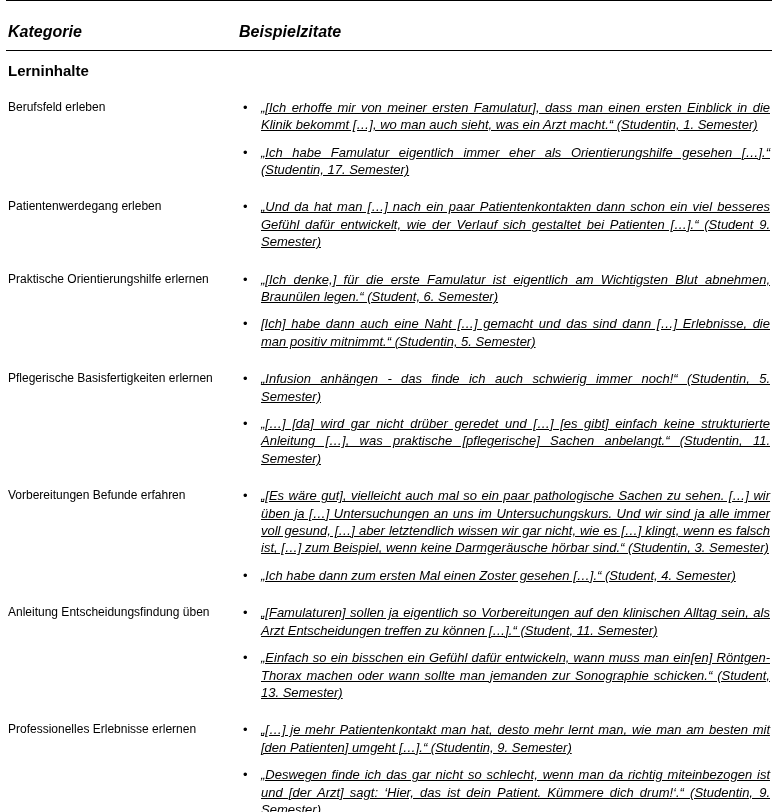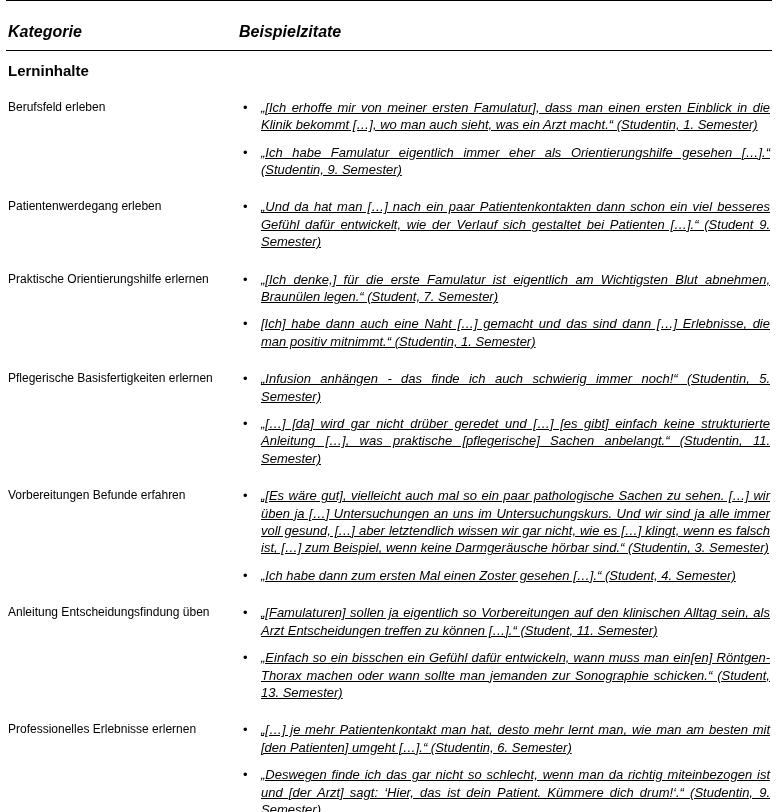--- a/index.html
+++ b/index.html
@@ -118,40 +118,40 @@
 
       <tr>
         <td class="section-cell" colspan="2">Lerninhalte</td>
       </tr>
 
       <tr>
         <td class="cat-cell">Berufsfeld erleben</td>
         <td class="quo-cell">
           <ul class="quotes">
             <li><span class="bullet">•</span><span class="quote-text">„[Ich erhoffe mir von meiner ersten Famulatur], dass man einen ersten Einblick in die Klinik bekommt […], wo man auch sieht, was ein Arzt macht.“ (Studentin, 1. Semester)</span></li>
-            <li><span class="bullet">•</span><span class="quote-text">„Ich habe Famulatur eigentlich immer eher als Orientierungshilfe gesehen […].“ (Studentin, 9. Semester)</span></li>
+            <li><span class="bullet">•</span><span class="quote-text">„Ich habe Famulatur eigentlich immer eher als Orientierungshilfe gesehen […].“ (Studentin, 17. Semester)</span></li>
           </ul>
         </td>
       </tr>
 
       <tr>
         <td class="cat-cell">Patientenwerdegang erleben</td>
         <td class="quo-cell">
           <ul class="quotes">
             <li><span class="bullet">•</span><span class="quote-text">„Und da hat man […] nach ein paar Patientenkontakten dann schon ein viel besseres Gefühl dafür entwickelt, wie der Verlauf sich gestaltet bei Patienten […].“ (Student 9. Semester)</span></li>
           </ul>
         </td>
       </tr>
 
       <tr>
         <td class="cat-cell">Praktische Orientierungshilfe erlernen</td>
         <td class="quo-cell">
           <ul class="quotes">
-            <li><span class="bullet">•</span><span class="quote-text">„[Ich denke,] für die erste Famulatur ist eigentlich am Wichtigsten Blut abnehmen, Braunülen legen.“ (Student, 7. Semester)</span></li>
-            <li><span class="bullet">•</span><span class="quote-text">[Ich] habe dann auch eine Naht […] gemacht und das sind dann […] Erlebnisse, die man positiv mitnimmt.“ (Studentin, 1. Semester)</span></li>
+            <li><span class="bullet">•</span><span class="quote-text">„[Ich denke,] für die erste Famulatur ist eigentlich am Wichtigsten Blut abnehmen, Braunülen legen.“ (Student, 6. Semester)</span></li>
+            <li><span class="bullet">•</span><span class="quote-text">[Ich] habe dann auch eine Naht […] gemacht und das sind dann […] Erlebnisse, die man positiv mitnimmt.“ (Studentin, 5. Semester)</span></li>
           </ul>
         </td>
       </tr>
 
       <tr>
         <td class="cat-cell">Pflegerische Basisfertigkeiten erlernen</td>
         <td class="quo-cell">
           <ul class="quotes">
             <li><span class="bullet">•</span><span class="quote-text">„Infusion anhängen - das finde ich auch schwierig immer noch!“ (Studentin, 5. Semester)</span></li>
             <li><span class="bullet">•</span><span class="quote-text">„[…] [da] wird gar nicht drüber geredet und […] [es gibt] einfach keine strukturierte Anleitung […], was praktische [pflegerische] Sachen anbelangt.“ (Studentin, 11. Semester)</span></li>
@@ -176,20 +176,20 @@
             <li><span class="bullet">•</span><span class="quote-text">„[Famulaturen] sollen ja eigentlich so Vorbereitungen auf den klinischen Alltag sein, als Arzt Entscheidungen treffen zu können […].“ (Student, 11. Semester)</span></li>
             <li><span class="bullet">•</span><span class="quote-text">„Einfach so ein bisschen ein Gefühl dafür entwickeln, wann muss man ein[en] Röntgen-Thorax machen oder wann sollte man jemanden zur Sonographie schicken.“ (Student, 13. Semester)</span></li>
           </ul>
         </td>
       </tr>
 
       <tr class="rule-bottom">
         <td class="cat-cell">Professionelles Erlebnisse erlernen</td>
         <td class="quo-cell">
           <ul class="quotes">
-            <li><span class="bullet">•</span><span class="quote-text">„[…] je mehr Patientenkontakt man hat, desto mehr lernt man, wie man am besten mit [den Patienten] umgeht […].“ (Studentin, 6. Semester)</span></li>
+            <li><span class="bullet">•</span><span class="quote-text">„[…] je mehr Patientenkontakt man hat, desto mehr lernt man, wie man am besten mit [den Patienten] umgeht […].“ (Studentin, 9. Semester)</span></li>
             <li><span class="bullet">•</span><span class="quote-text">„Deswegen finde ich das gar nicht so schlecht, wenn man da richtig miteinbezogen ist und [der Arzt] sagt: ‘Hier, das ist dein Patient. Kümmere dich drum!‘.“ (Studentin, 9. Semester)</span></li>
           </ul>
         </td>
       </tr>
     </tbody>
   </table>
 </div>
 
 </body></html>

